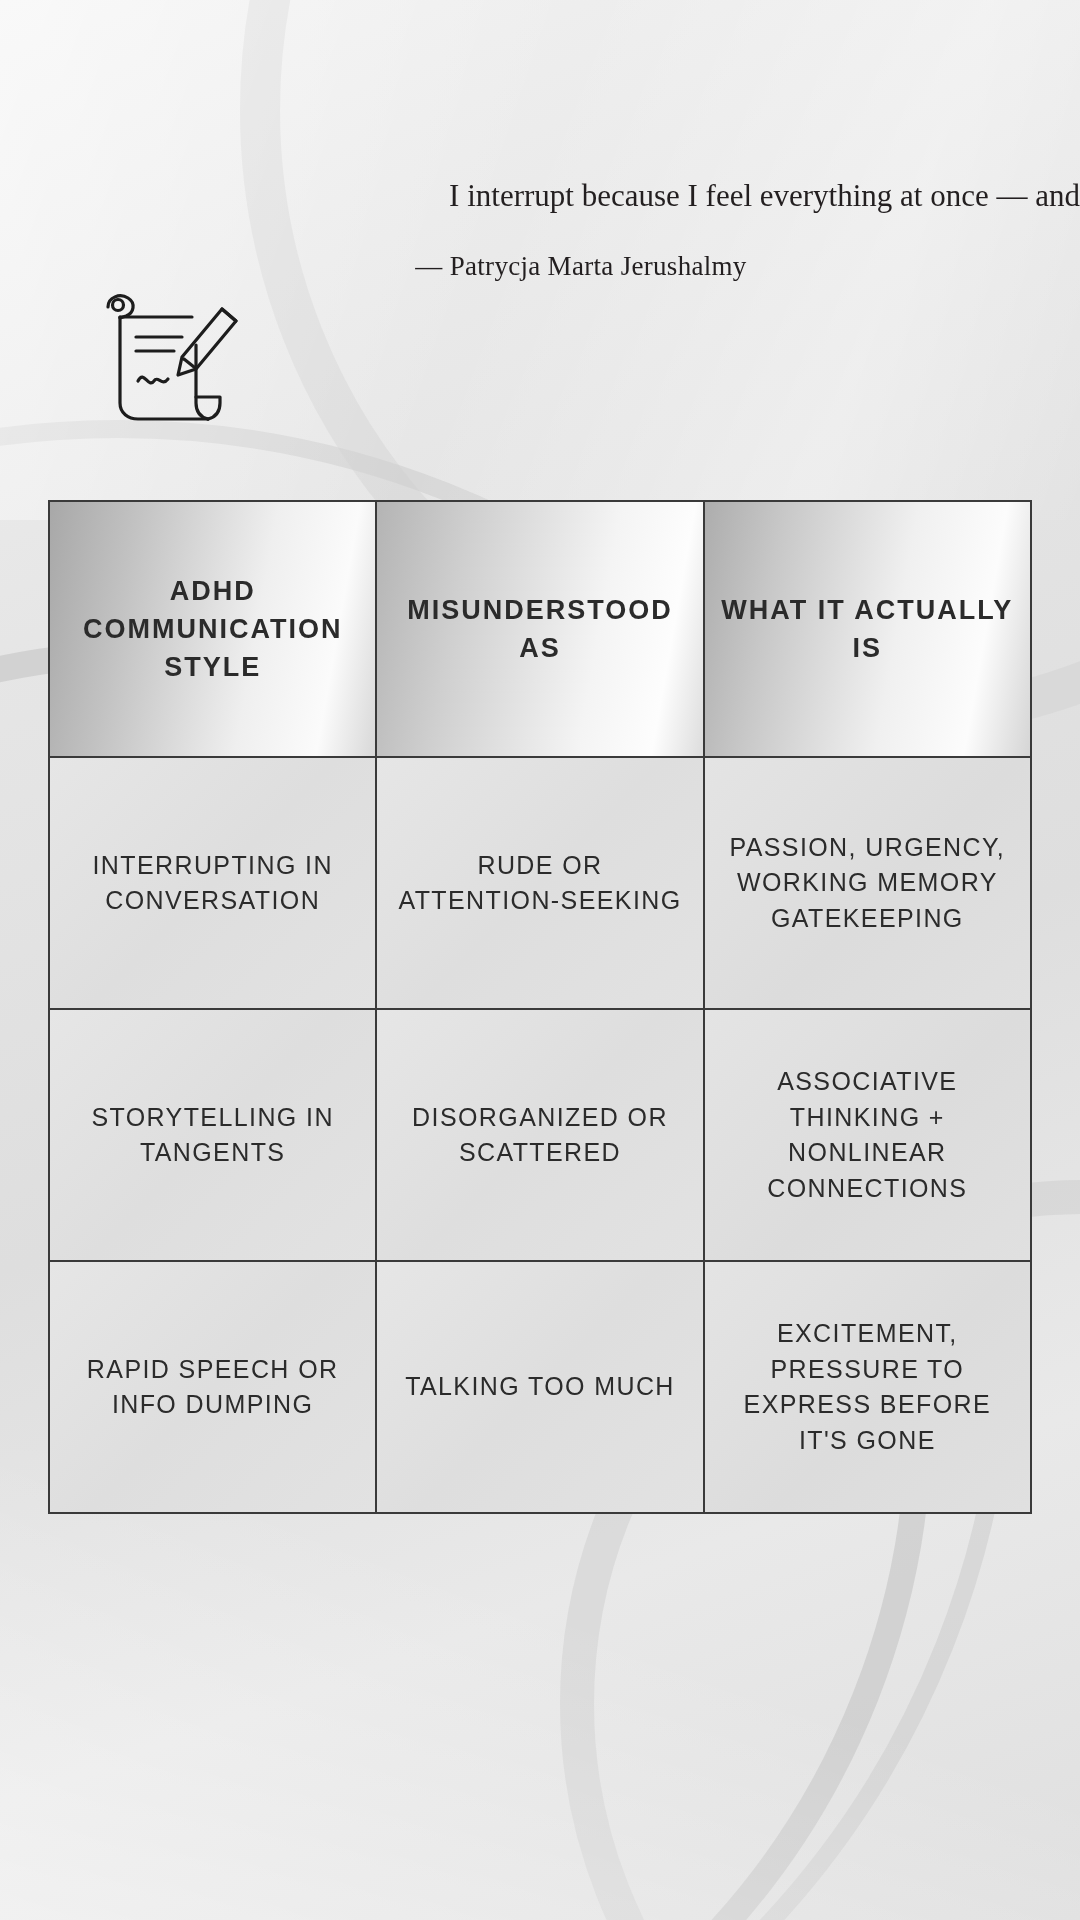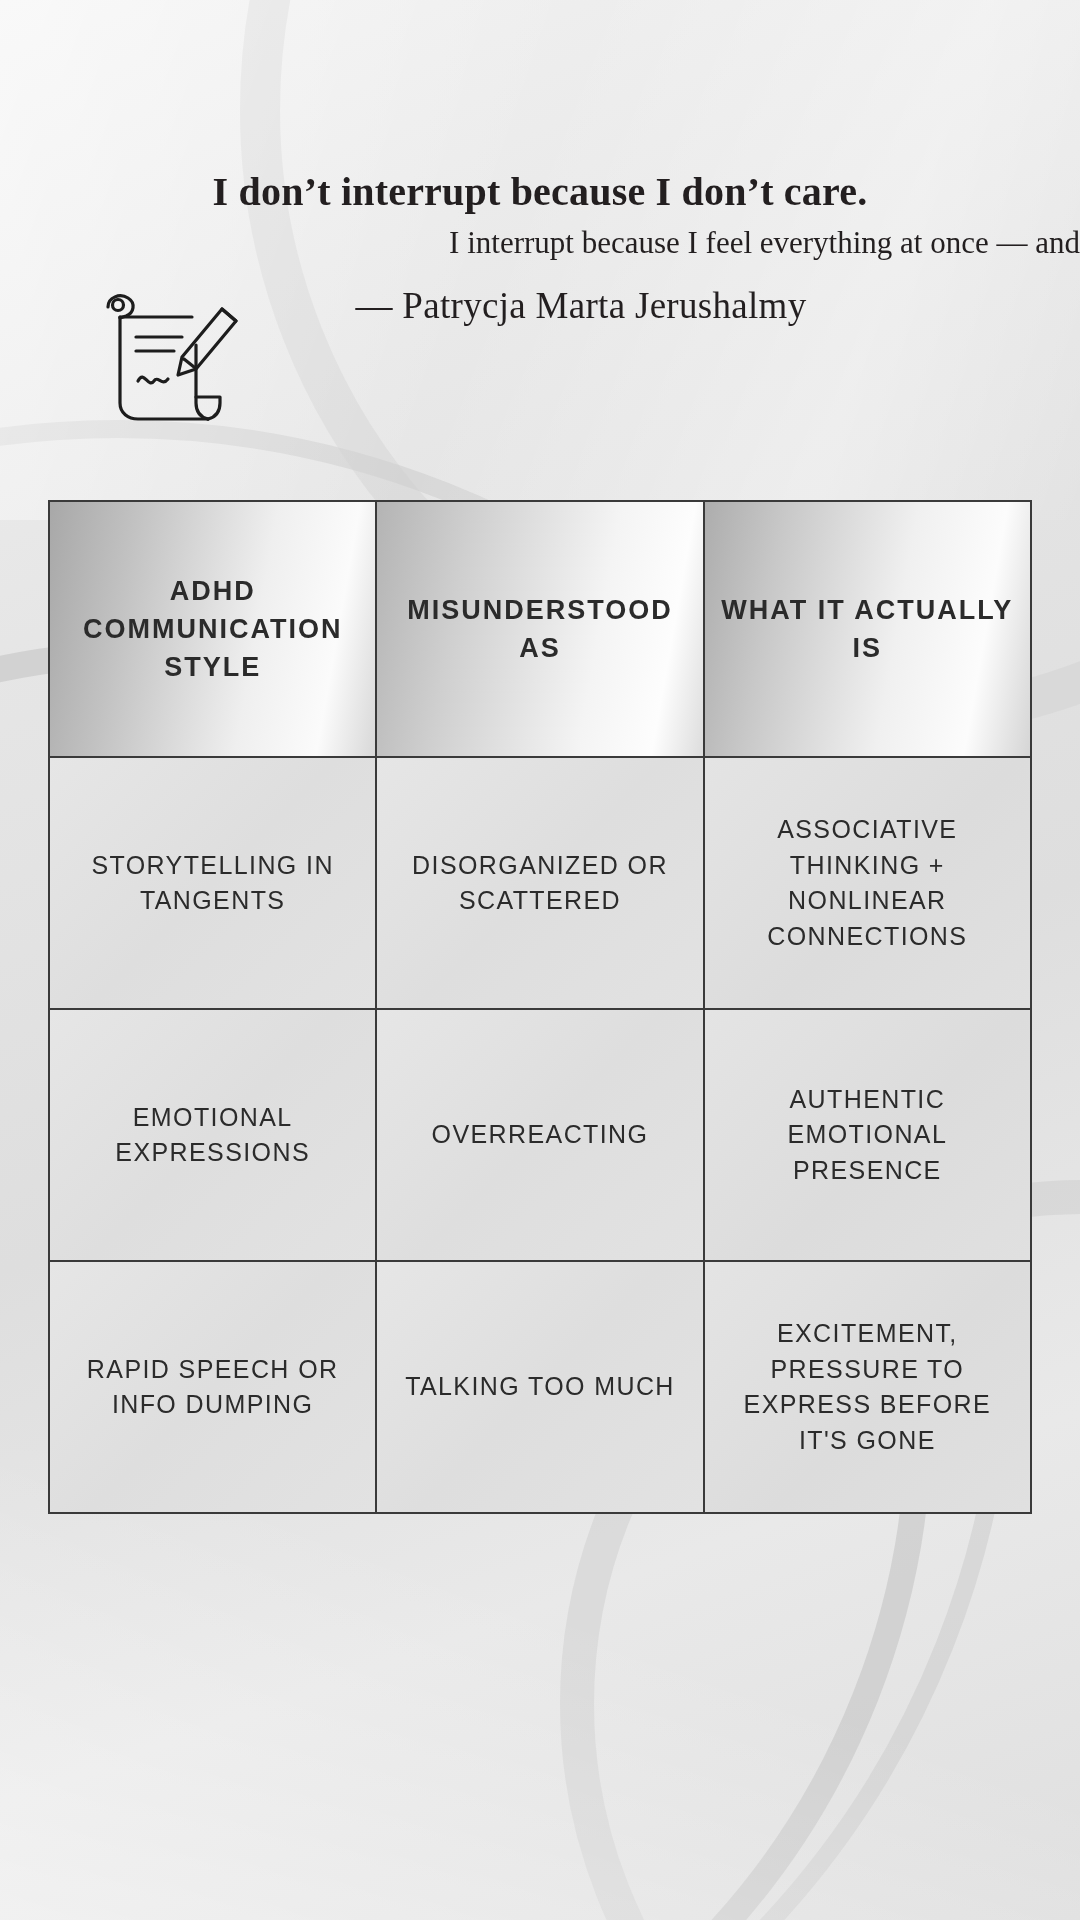--- a/index.html
+++ b/index.html
@@ -97,22 +97,22 @@
     margin-top: 6px;
     text-align: right;
   }
   .quote-line-3 {
     font-size: 40px;
     font-weight: bold;
     line-height: 1.2;
     margin-top: 4px;
   }
   .attribution {
-    font-size: 37px;
-    margin-top: 18px;
+    font-size: 27px;
+    margin-top: 32px;
     padding-left: 82px;
     letter-spacing: 0.3px;
   }
 
   .scroll-icon {
     position: absolute;
     left: 96px;
     top: 285px;
     width: 150px;
     height: 145px;
@@ -173,21 +173,20 @@
 <div class="swoosh swoosh-a"></div>
 <div class="swoosh swoosh-b"></div>
 <div class="swoosh swoosh-c"></div>
 <div class="swoosh swoosh-d"></div>
 <div class="sheen sheen-1"></div>
 <div class="sheen sheen-2"></div>
 
 <div class="content">
 
   <div class="quote-block">
-    <div class="quote-line-1">I don’t interrupt because I don’t care.</div>
     <div class="quote-line-2">I interrupt because I feel everything at once — and</div>
     <div class="attribution">— Patrycja Marta Jerushalmy</div>
   </div>
 
   <div class="scroll-icon">
     <svg viewBox="0 0 150 145" width="150" height="145" fill="none" stroke="#1d1d1d" stroke-width="3.2" stroke-linecap="round" stroke-linejoin="round">
 
       <path d="M12 22 C12 12, 24 8, 32 13 C40 18, 38 28, 30 31 L24 33"></path>
       <circle cx="22" cy="20" r="5.5"></circle>
 
@@ -211,30 +210,30 @@
     <table class="matrix">
       <thead>
         <tr>
           <th class="th-1">ADHD Communication Style</th>
           <th class="th-2">Misunderstood As</th>
           <th class="th-3">What It Actually Is</th>
         </tr>
       </thead>
       <tbody>
         <tr>
+          <td class="cell col-1">Interrupting in conversation</td>
+          <td class="cell col-2">Rude or attention-seeking</td>
+          <td class="cell col-3">Passion, urgency, working memory gatekeeping</td>
+        </tr>
+        <tr>
           <td class="cell col-1">Storytelling in tangents</td>
           <td class="cell col-2">Disorganized or scattered</td>
           <td class="cell col-3">Associative thinking + nonlinear connections</td>
         </tr>
         <tr>
-          <td class="cell col-1">Emotional expressions</td>
-          <td class="cell col-2">Overreacting</td>
-          <td class="cell col-3">Authentic emotional presence</td>
-        </tr>
-        <tr>
           <td class="cell col-1">Rapid speech or info dumping</td>
           <td class="cell col-2">Talking too much</td>
           <td class="cell col-3">Excitement, pressure to express before it's gone</td>
         </tr>
       </tbody>
     </table>
   </div>
 
 </div>
 

